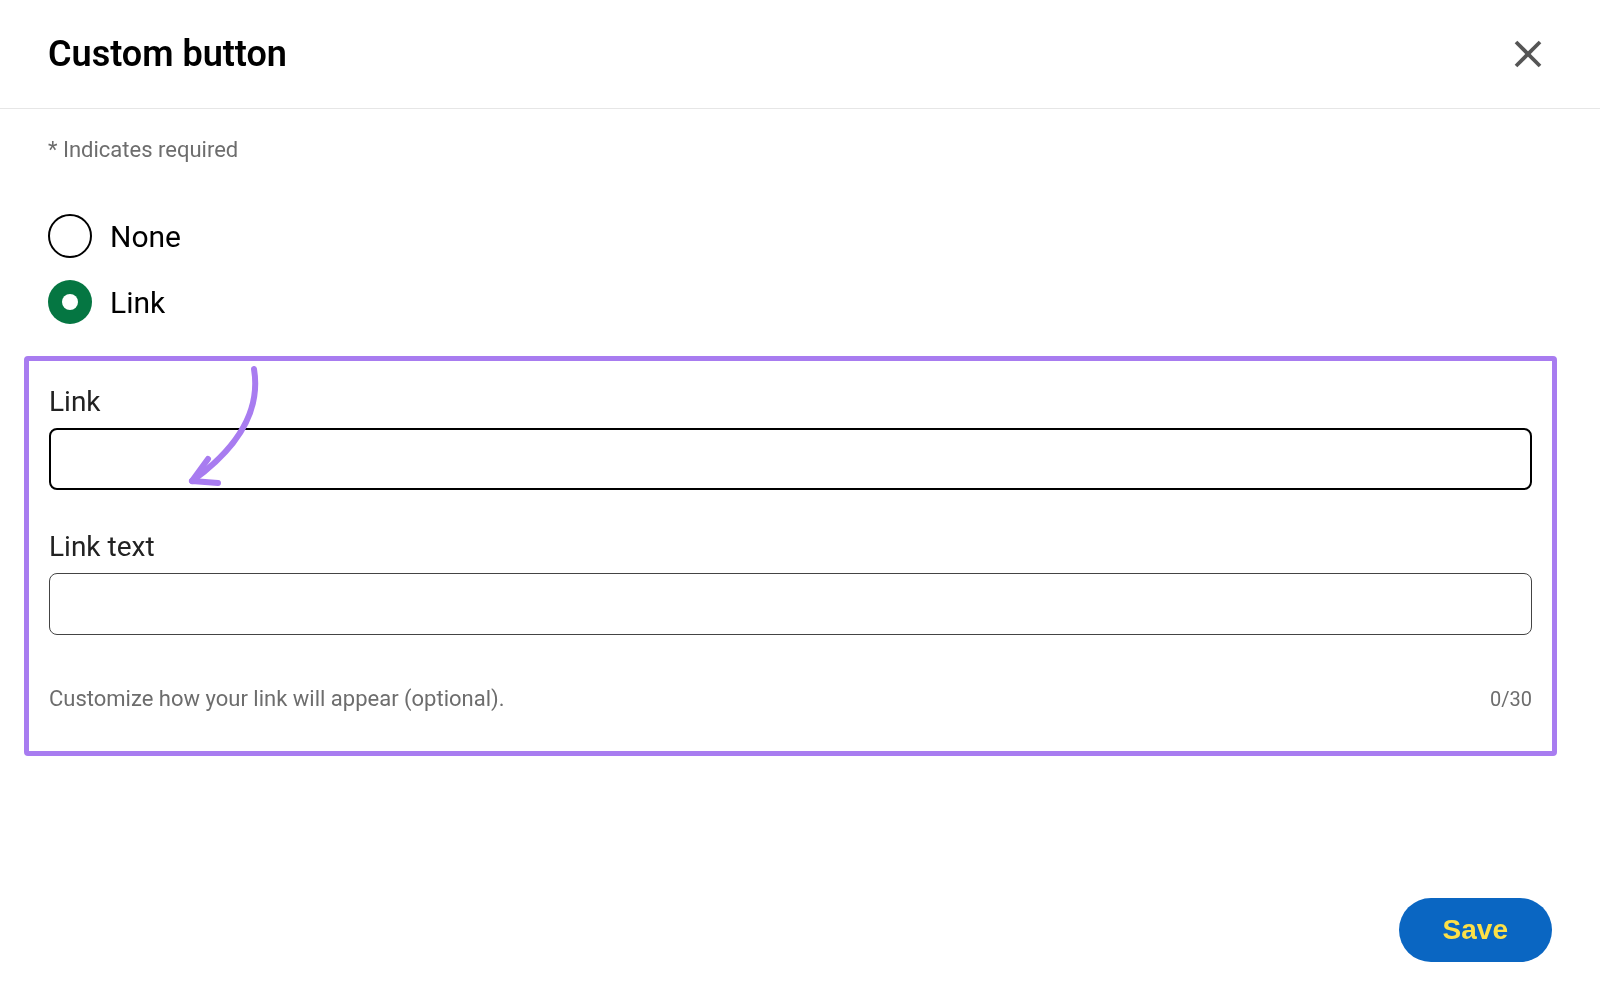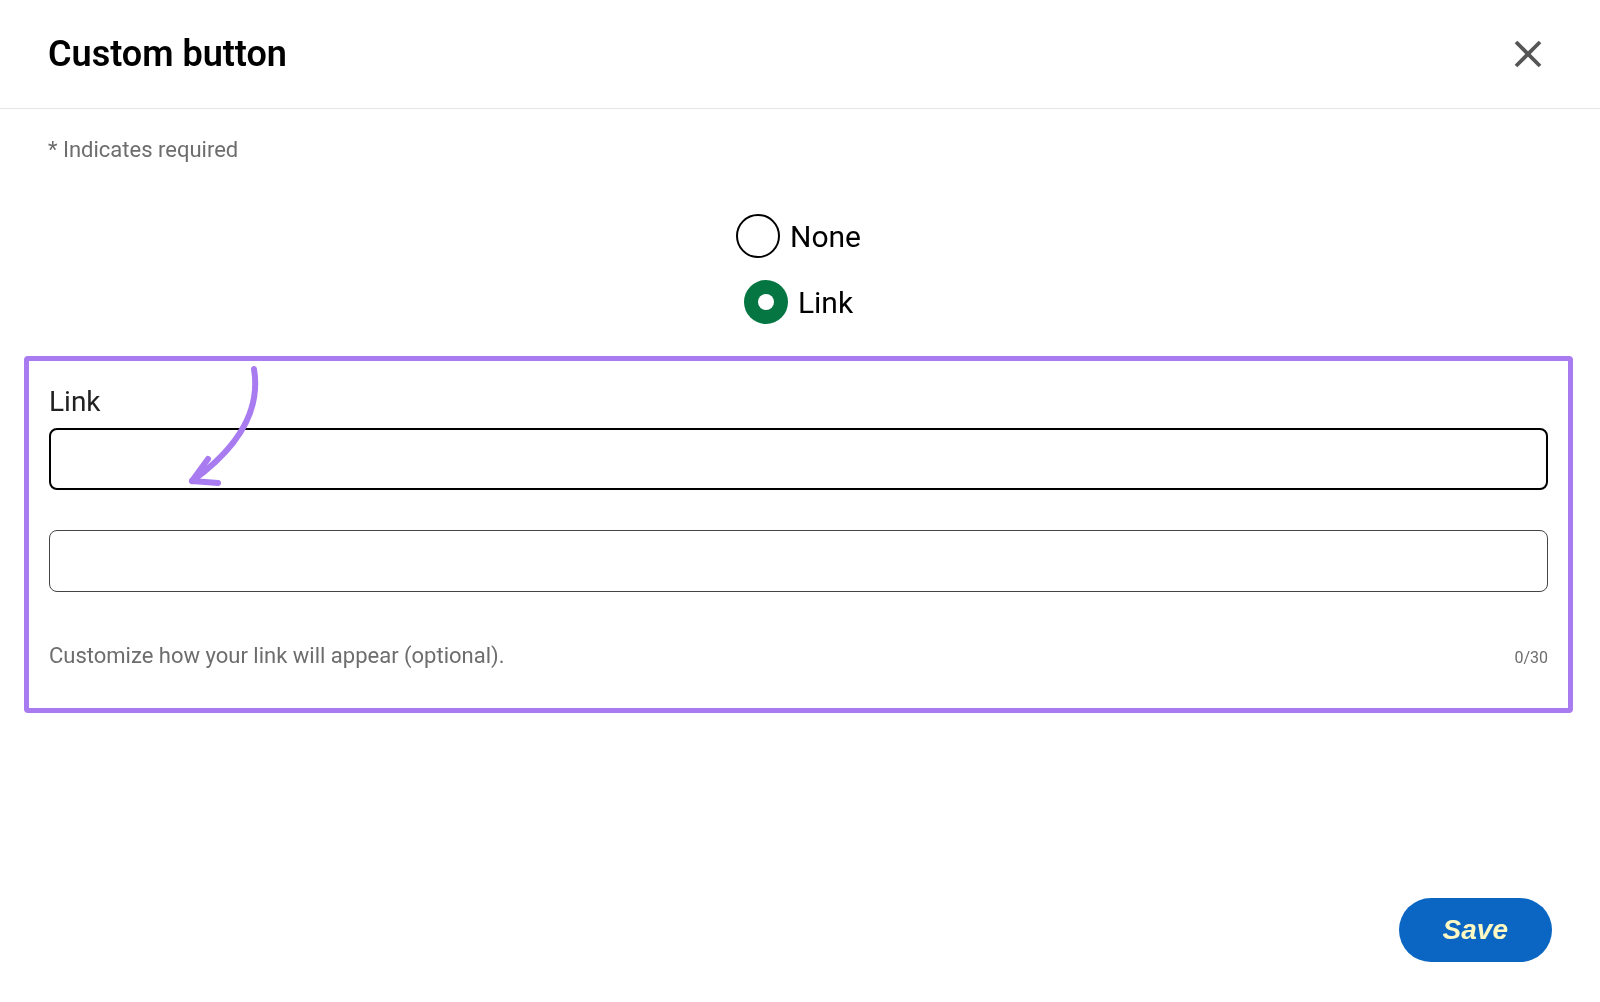--- a/index.html
+++ b/index.html
@@ -2,41 +2,41 @@
 <html><head>
 <meta charset="utf-8">
 <style>
   * { box-sizing: border-box; margin: 0; padding: 0; }
   html, body { width: 1600px; height: 1002px; font-family: -apple-system, BlinkMacSystemFont, "Segoe UI", Roboto, Helvetica, Arial, sans-serif; background: #fff; color: #000; }
   .modal { width: 100%; height: 100%; display: flex; flex-direction: column; }
   .modal-header { display: flex; align-items: center; justify-content: space-between; padding: 30px 48px 30px 48px; border-bottom: 1px solid #e6e6e6; }
   .modal-title { font-size: 36px; font-weight: 600; color: #000; }
   .close-btn { width: 48px; height: 48px; display: flex; align-items: center; justify-content: center; cursor: pointer; color: #666; background: none; border: none; }
   .close-btn svg { width: 36px; height: 36px; stroke: #555; stroke-width: 2.5; }
-  .modal-body { flex: 1; padding: 28px 51px 0 48px; position: relative; }
+  .modal-body { flex: 1; padding: 28px 67px 0 48px; position: relative; }
   .required-note { font-size: 22px; color: #6d6d6d; margin-bottom: 52px; }
   .section-heading { font-size: 42px; font-weight: 700; color: #000; margin-bottom: 28px; letter-spacing: -0.5px; }
   .radio-group { display: flex; flex-direction: column; gap: 22px; margin-bottom: 32px; }
-  .radio-row { display: flex; align-items: center; gap: 10px; cursor: pointer; justify-content: center; }
+  .radio-row { display: flex; align-items: center; gap: 18px; cursor: pointer; }
   .radio-outer { width: 44px; height: 44px; border-radius: 50%; display: flex; align-items: center; justify-content: center; }
   .radio-unchecked { border: 2px solid #000; background: #fff; }
   .radio-checked { background: #057642; }
   .radio-inner { width: 16px; height: 16px; border-radius: 50%; background: #fff; }
   .radio-label { font-size: 30px; color: #000; }
   .highlight-box { border: 5px solid #a87cf0; border-radius: 4px; padding: 24px 20px 40px 20px; margin-left: -24px; margin-right: -24px; }
   .field-group { display: flex; flex-direction: column; }
   .field-label { font-size: 28px; color: #222; margin-bottom: 10px; }
   .text-input { width: 100%; height: 62px; border: 2px solid #000; border-radius: 8px; padding: 0 14px; font-size: 24px; }
   .text-input-thin { border: 1px solid #444; border-width: 1px; }
   .helper-row { display: flex; justify-content: space-between; align-items: baseline; margin-top: 10px; }
   .helper-text { font-size: 22px; color: #6d6d6d; margin-top: 41px; }
-  .counter-text { font-size: 16px; color: #6d6d6d; }
+  .counter-text { font-size: 20px; color: #6d6d6d; }
   .gap { height: 40px; }
   .modal-footer { display: flex; justify-content: flex-end; padding: 10px 48px 40px 48px; }
-  .save-btn { background: #0a66c2; color: #fef9c3; border: none; border-radius: 40px; padding: 16px 44px; font-size: 28px; font-weight: 600; cursor: pointer; font-style: italic; }
+  .save-btn { background: #0a66c2; color: #fde047; border: none; border-radius: 40px; padding: 16px 44px; font-size: 28px; font-weight: 600; cursor: pointer; }
   .annotation-arrow { position: absolute; left: 174px; top: 250px; pointer-events: none; }
 </style>
 </head>
 <body>
 
 <div class="modal">
 
   <div class="modal-header">
     <h1 class="modal-title">Custom button</h1>
     <button class="close-btn">
@@ -71,20 +71,21 @@
 
     <div class="highlight-box">
       <div class="field-group">
         <label class="field-label">Link</label>
         <input type="text" class="text-input" value="" style="">
       </div>
 
       <div class="gap"></div>
 
       <div class="field-group">
+        <label class="field-label">Link text</label>
         <input type="text" class="text-input text-input-thin" value="" style="">
         <div class="helper-row">
           <span class="helper-text">Customize how your link will appear (optional).</span>
           <span class="counter-text">0/30</span>
         </div>
       </div>
     </div>
   </div>
 
   <div class="modal-footer">

